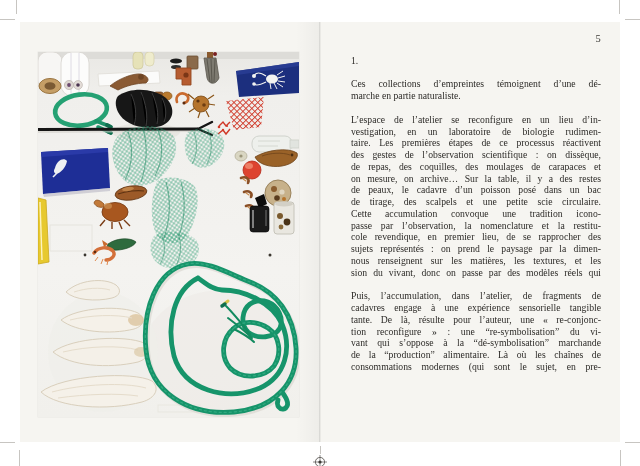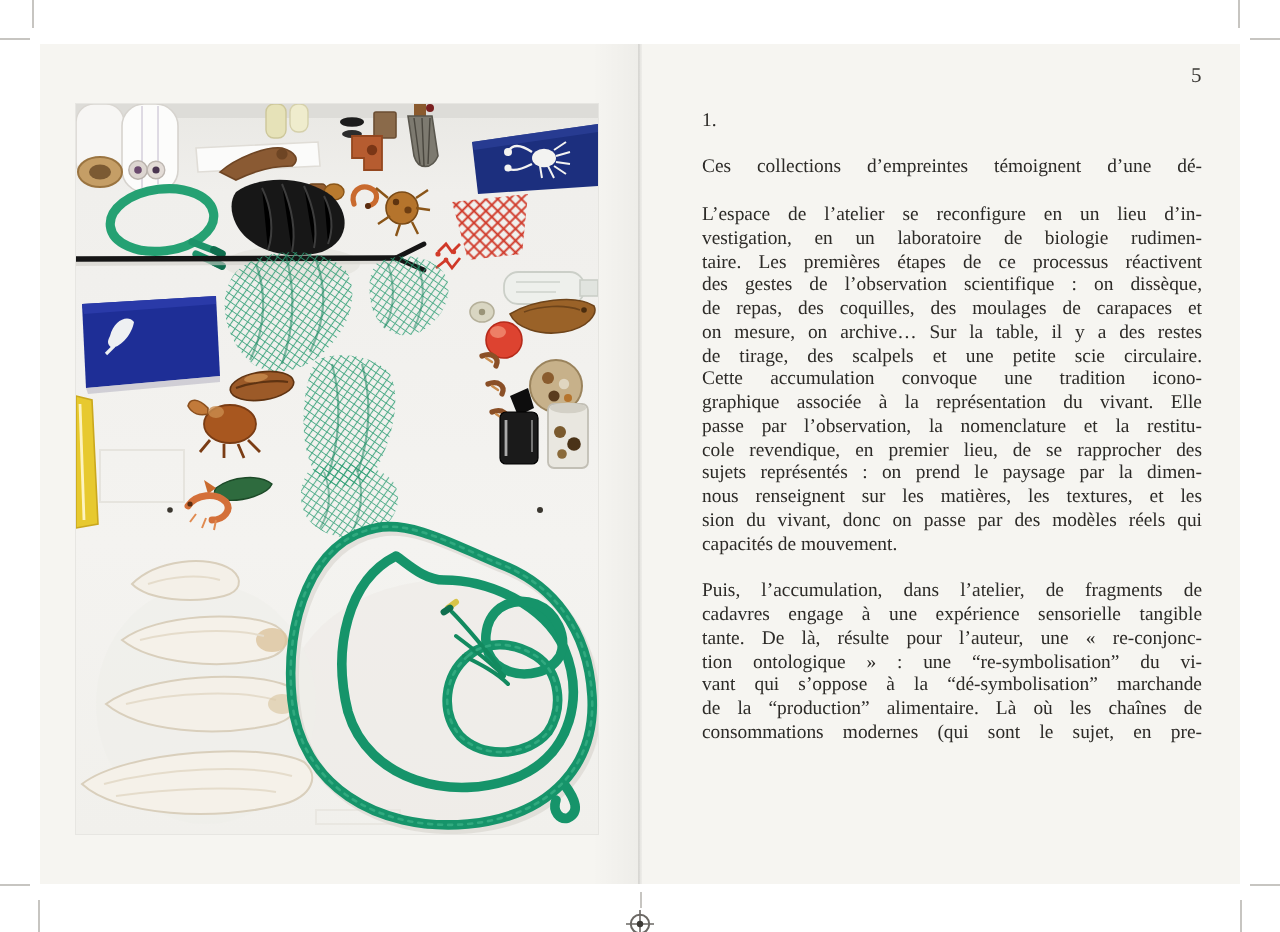--- a/index.html
+++ b/index.html
@@ -324,42 +324,42 @@
       </svg>
     </figure>
   </div>
 
   <div class="page page-right">
     <div class="pagenum">5</div>
     <div class="textblock">
       <div class="section">1.</div>
       <div class="para">
           <div class="tline">Ces collections d’empreintes témoignent d’une dé-</div>
+          <div class="tline tlast">marche en partie naturaliste.</div>
         </div>
       <div class="para">
           <div class="tline">L’espace de l’atelier se reconfigure en un lieu d’in-</div>
           <div class="tline">vestigation, en un laboratoire de biologie rudimen-</div>
           <div class="tline">taire. Les premières étapes de ce processus réactivent</div>
           <div class="tline">des gestes de l’observation scientifique : on dissèque,</div>
           <div class="tline">de repas, des coquilles, des moulages de carapaces et</div>
           <div class="tline">on mesure, on archive… Sur la table, il y a des restes</div>
+          <div class="tline">de peaux, le cadavre d’un poisson posé dans un bac</div>
           <div class="tline">de tirage, des scalpels et une petite scie circulaire.</div>
           <div class="tline">Cette accumulation convoque une tradition icono-</div>
-          <div class="tline">graphique associée à la représentation du vivant. Elle</div>
           <div class="tline">passe par l’observation, la nomenclature et la restitu-</div>
           <div class="tline">cole revendique, en premier lieu, de se rapprocher des</div>
           <div class="tline">sujets représentés : on prend le paysage par la dimen-</div>
           <div class="tline">nous renseignent sur les matières, les textures, et les</div>
           <div class="tline">sion du vivant, donc on passe par des modèles réels qui</div>
-          <div class="tline tlast">capacités de mouvement.</div>
         </div>
       <div class="para">
           <div class="tline">Puis, l’accumulation, dans l’atelier, de fragments de</div>
           <div class="tline">cadavres engage à une expérience sensorielle tangible</div>
           <div class="tline">tante. De là, résulte pour l’auteur, une « re-conjonc-</div>
-          <div class="tline">tion ontologique » : une “re-symbolisation” du vi-</div>
+          <div class="tline">tion reconfigure » : une “re-symbolisation” du vi-</div>
           <div class="tline">vant qui s’oppose à la “dé-symbolisation” marchande</div>
           <div class="tline">de la “production” alimentaire. Là où les chaînes de</div>
           <div class="tline">consommations modernes (qui sont le sujet, en pre-</div>
         </div>
     </div>
   </div>
 </div>
 
 </body></html>

